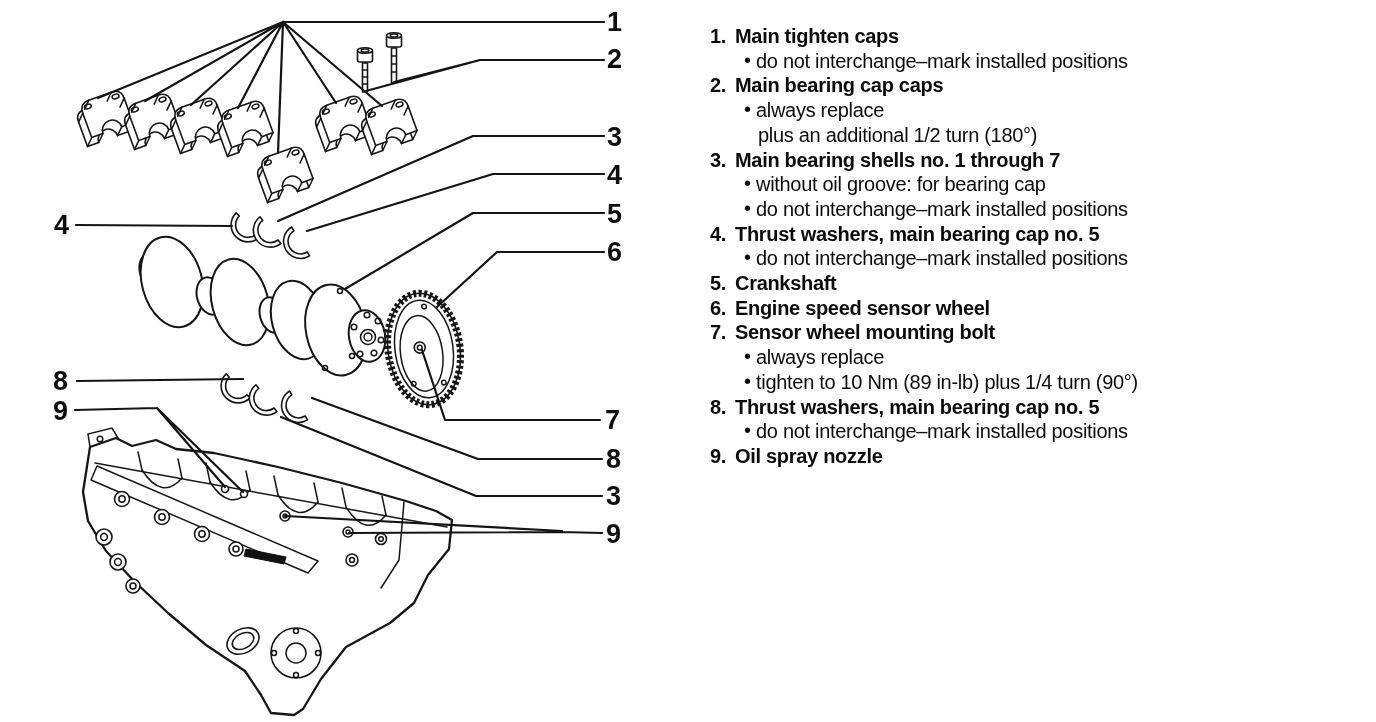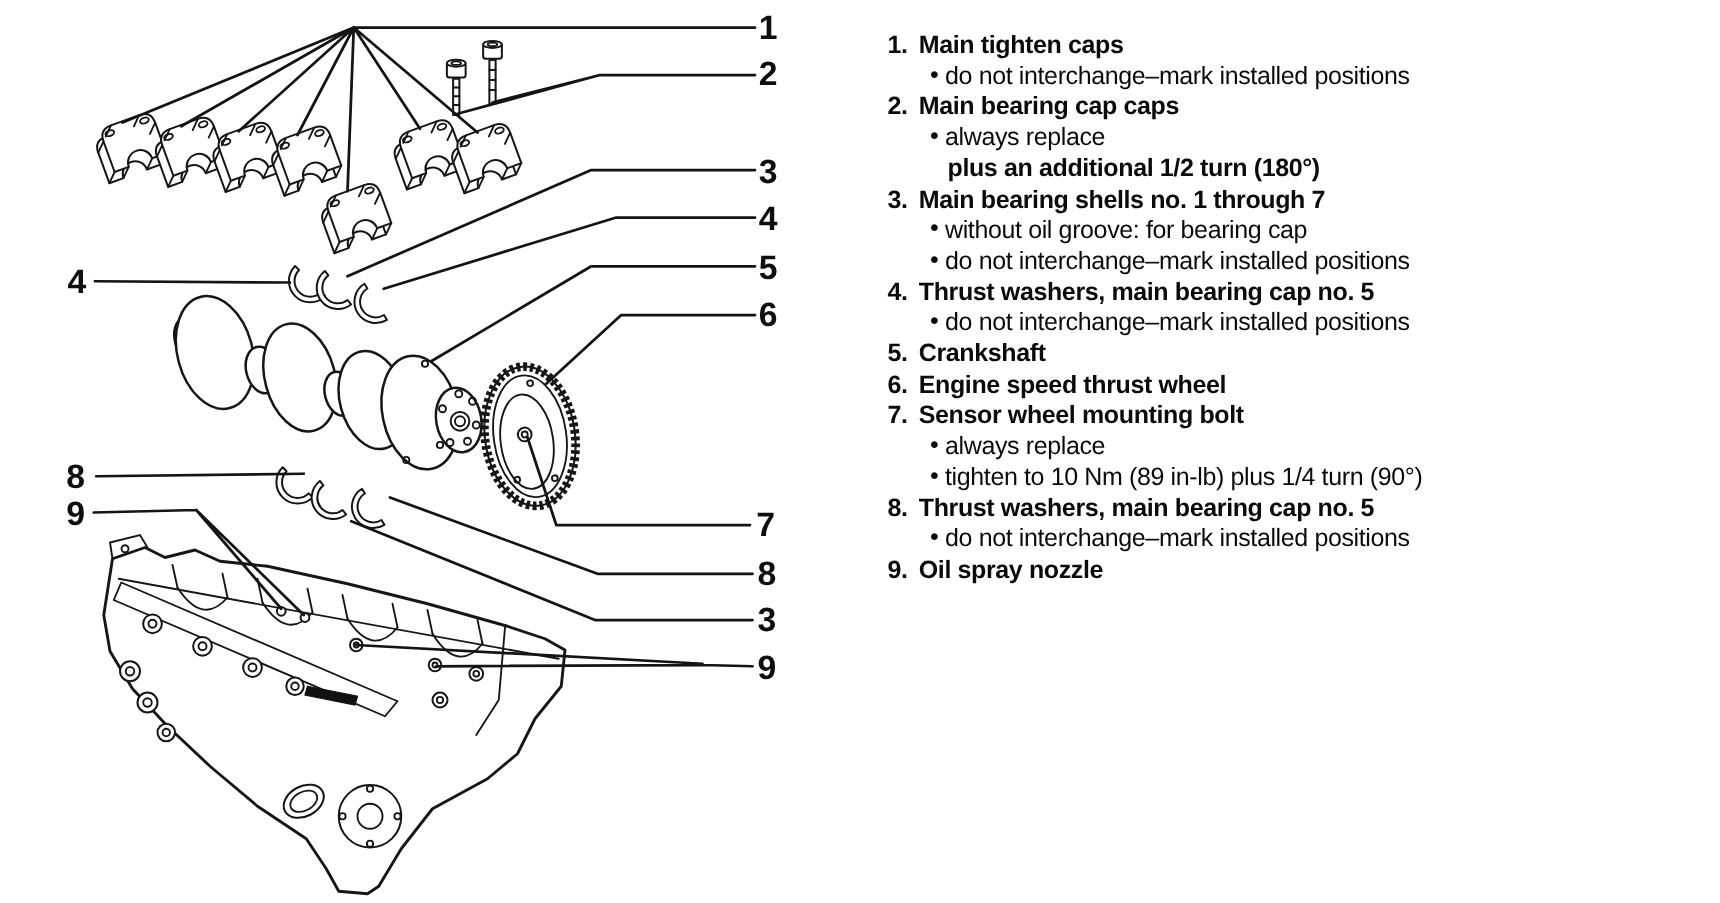--- a/index.html
+++ b/index.html
@@ -16,21 +16,21 @@
   text.callout{font-family:"Liberation Sans",sans-serif;font-weight:bold;
                font-size:27px;fill:#0e0e0e;letter-spacing:-1px;}
   
   .legend{position:absolute;left:710px;top:24px;width:662px;
           font-size:20px;line-height:24.7px;letter-spacing:-0.3px;}
   .trow{display:flex;font-weight:bold;}
   .num{width:25px;flex:none;}
   .title{flex:1;}
   .line{position:relative;padding-left:46px;}
   .line.bullet::before{content:"\2022";position:absolute;left:34px;top:-1px;}
-  .line.cont{padding-left:48px;font-weight:bold;}
+  .line.cont{padding-left:48px;}
 </style>
 </head>
 <body>
 
 <div class="page">
 
   <svg class="diagram" width="690" height="722" viewBox="0 0 690 722">
     <defs>
 
       <g id="cap">
@@ -276,21 +276,21 @@
     <div class="item">
       <div class="trow">
           <span class="num">5.</span>
           <span class="title">Crankshaft</span>
         </div>
     </div>
 
     <div class="item">
       <div class="trow">
           <span class="num">6.</span>
-          <span class="title">Engine speed thrust wheel</span>
+          <span class="title">Engine speed sensor wheel</span>
         </div>
     </div>
 
     <div class="item">
       <div class="trow">
           <span class="num">7.</span>
           <span class="title">Sensor wheel mounting bolt</span>
         </div>
       <div class="line bullet">always replace</div>
       <div class="line bullet">tighten to 10 Nm (89 in-lb) plus 1/4 turn (90°)</div>

